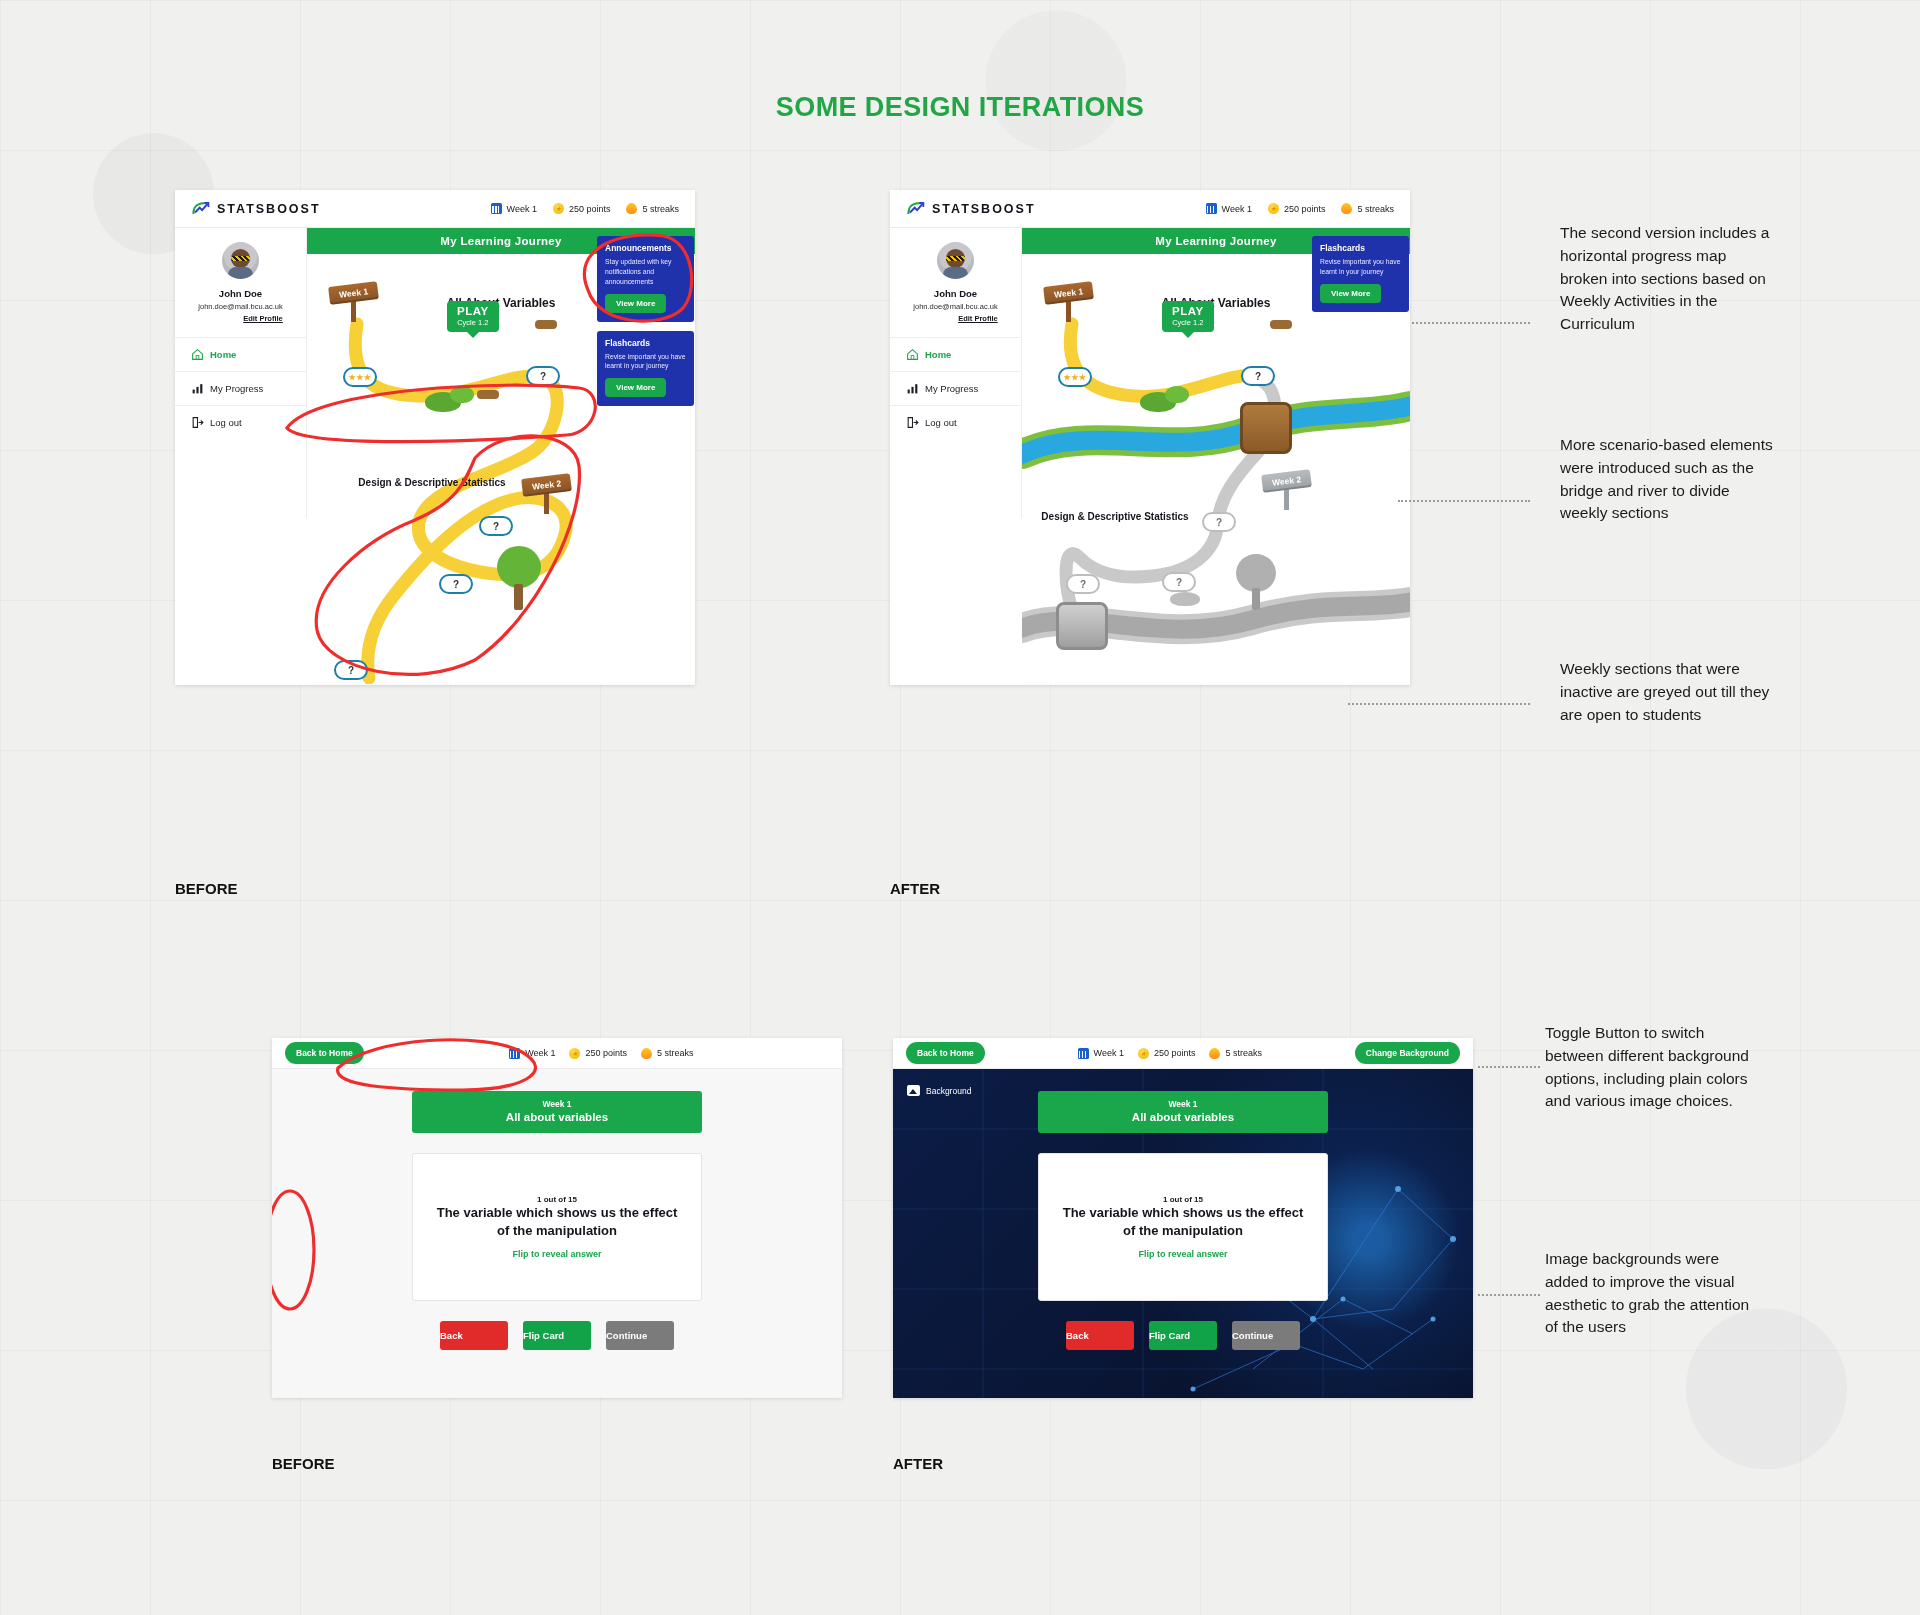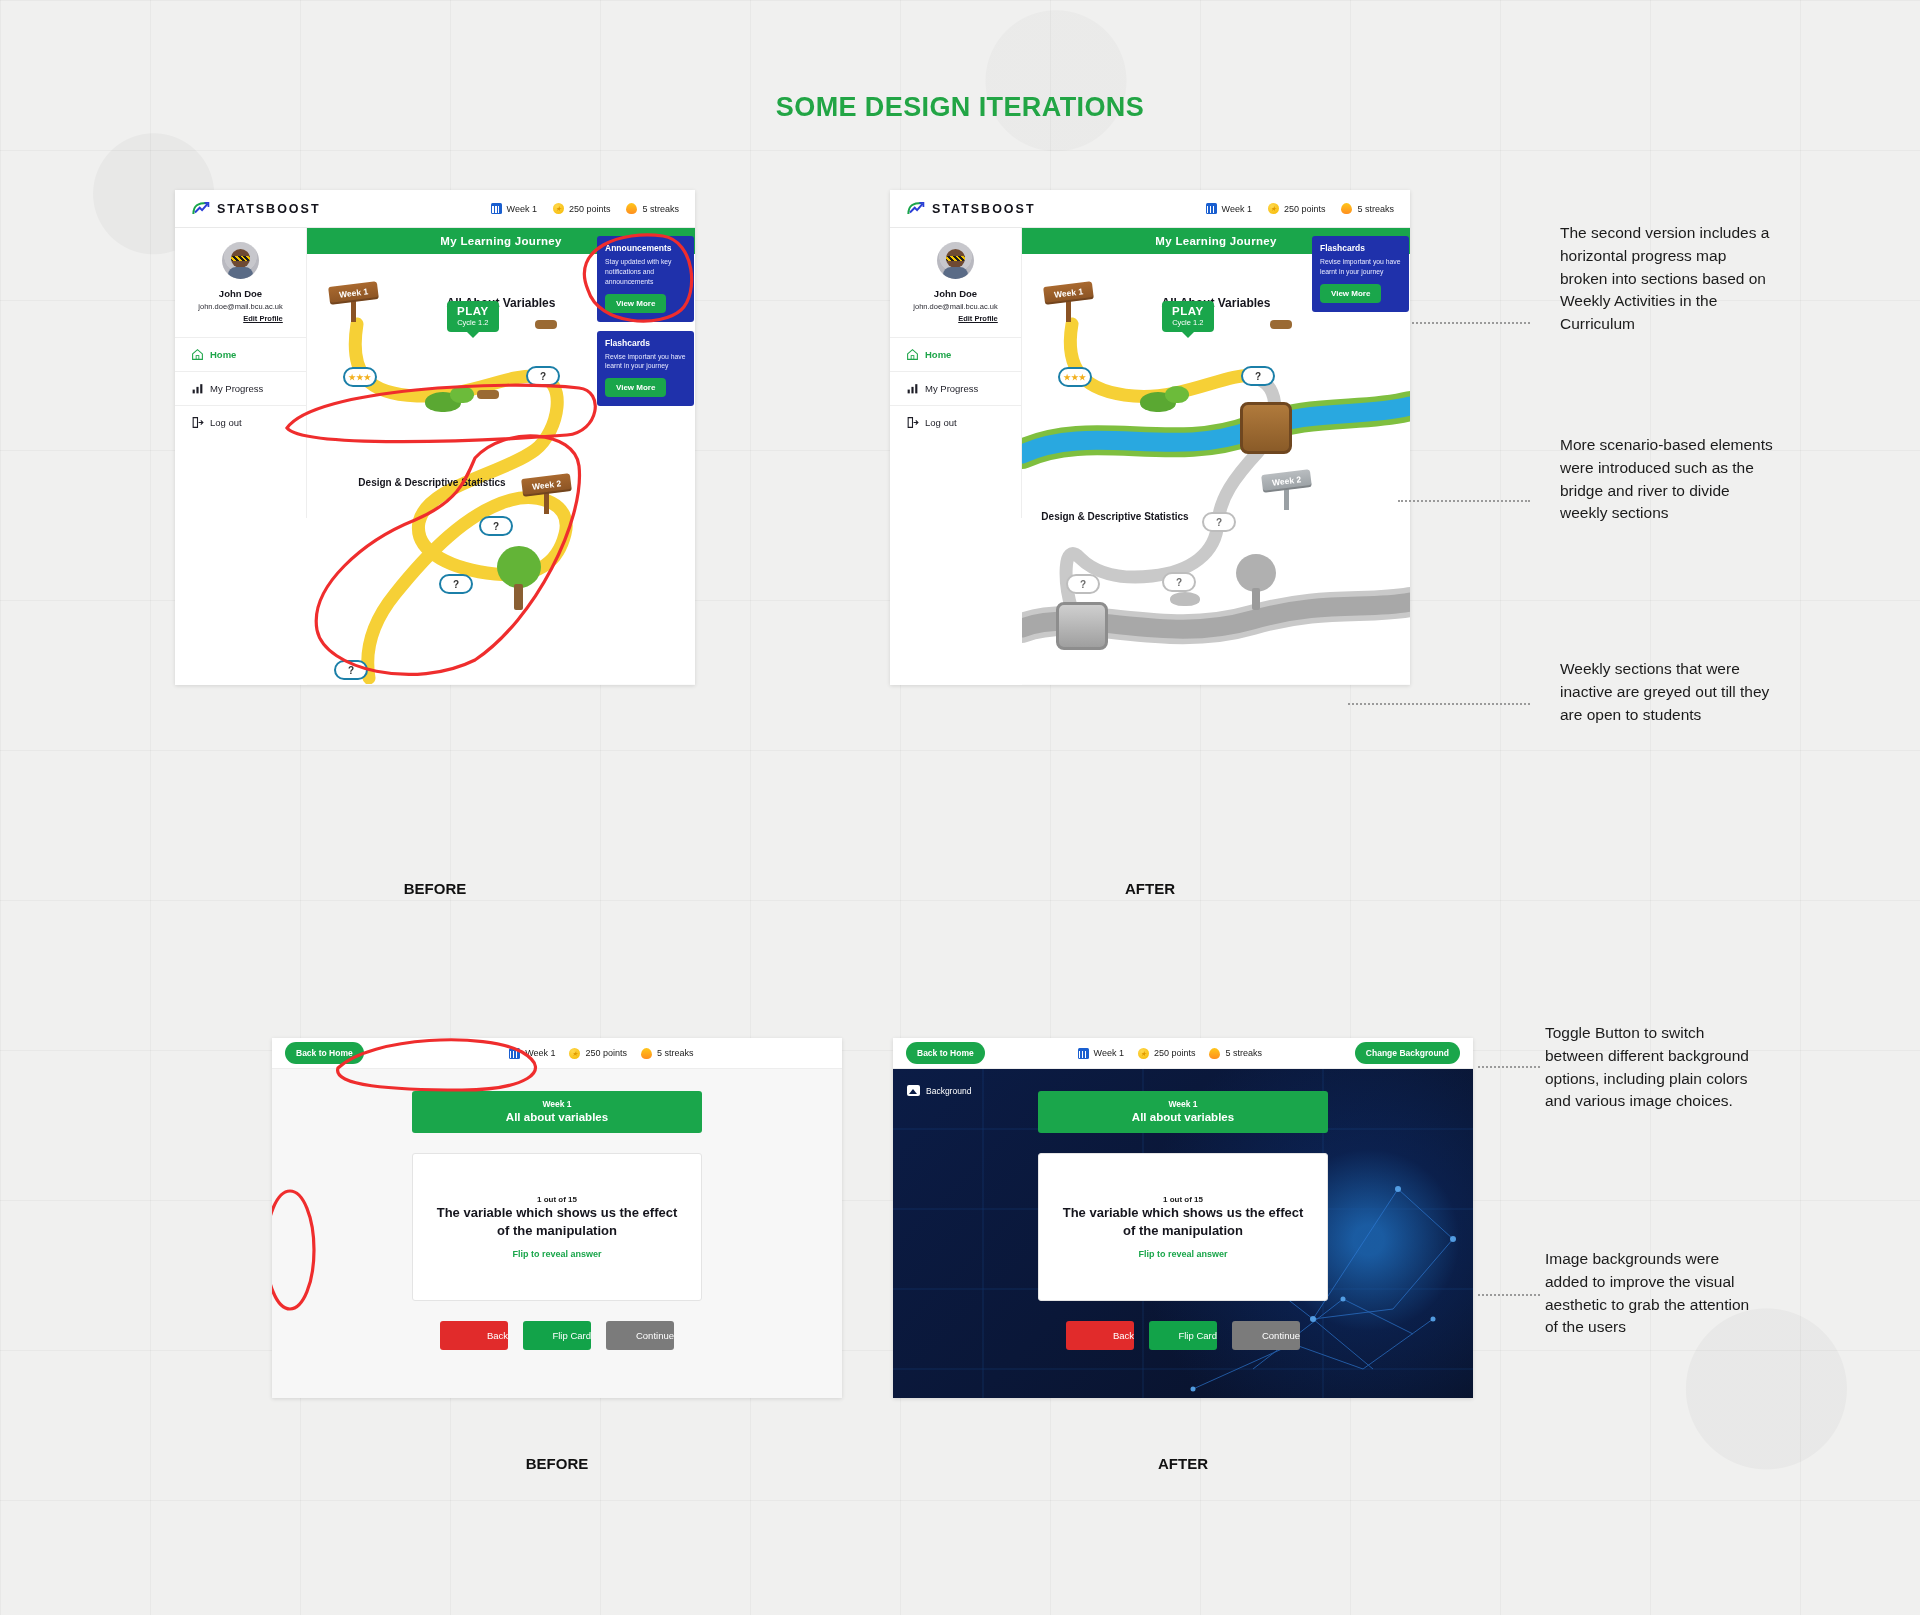--- a/index.html
+++ b/index.html
@@ -113,21 +113,21 @@
   .card p { font-size: 6.8px; line-height: 1.45; color: #e7e9ff; }
   .card .view-more { margin-top: 7px; display: inline-block; background: #1aa64b; color: #fff;
       font-size: 8px; font-weight: bold; padding: 5px 11px; border-radius: 4px; cursor: pointer; }
 
   
   .bush { position: absolute; border-radius: 50% 50% 45% 45%; }
   .tree-trunk { position: absolute; background:#8a5f33; border-radius:2px; }
   .tree-top { position: absolute; border-radius: 50%; }
   .bridge { position:absolute; }
 
-  .caption { position: absolute; text-align: center; font-size: 15px; font-weight: bold; color: #111; }
+  .caption { position: absolute; font-size: 15px; font-weight: bold; color: #111; }
 
   
   .anno { position: absolute; font-size: 15.5px; line-height: 1.47; color: #1b1b1b; }
   .leader { position: absolute; border-top: 2px dotted #9a9a9a; }
 
   
   .fc-top { height: 31px; background: #fff; display: flex; align-items: center; padding: 0 13px; gap: 10px; border-bottom:1px solid #ededed;}
   .btn-green { background: #1aa64b; color: #fff; font-size: 8.5px; font-weight: bold; padding: 6px 11px;
       border-radius: 11px; cursor: pointer; white-space: nowrap; }
   .fc-stage { height: calc(100% - 31px); position: relative; background: #f7f7f7; }
@@ -139,21 +139,21 @@
   .week-banner .w1 { font-size: 8.5px; font-weight: bold; }
   .week-banner .w2 { font-size: 11.5px; font-weight: 800; margin-top: 2px; }
   .flash-card { position: absolute; left: 50%; transform: translateX(-50%); top: 84px;
       width: 290px; height: 148px; background: #fff; border: 1px solid #e4e4e4; border-radius: 3px;
       display: flex; flex-direction: column; align-items: center; justify-content: center; }
   .fc-count { font-size: 8px; font-weight: bold; color: #1b1b1b; }
   .fc-q { font-size: 13px; font-weight: 800; color: #15151d; text-align: center;
       line-height: 1.35; max-width: 250px; }
   .fc-flip { margin-top: 9px; font-size: 9px; color: #1aa64b; font-weight: bold; cursor: pointer; }
   .fc-actions { position: absolute; left: 50%; transform: translateX(-50%); top: 252px; display: flex; gap: 15px; }
-  .fc-btn { width: 68px; text-align: right; font-size: 9.5px; font-weight: normal; color: #fff;
+  .fc-btn { width: 68px; text-align: left; font-size: 9.5px; font-weight: bold; color: #fff;
       padding: 9px 0; border-radius: 3px; cursor: pointer; }
   .bg-label { position: absolute; left: 14px; top: 16px; display: flex; align-items: center; gap: 6px;
       color: #fff; font-size: 8.5px; }
   .bg-label .pic-ico { width: 13px; height: 11px; background: #fff; border-radius: 2px; position: relative; }
   .bg-label .pic-ico:after { content:""; position:absolute; left:2px; bottom:2px; width:0; height:0;
       border-left:4px solid transparent; border-right:4px solid transparent; border-bottom:5px solid #0b1c46; }
 </style>
 </head>
 <body>
 

